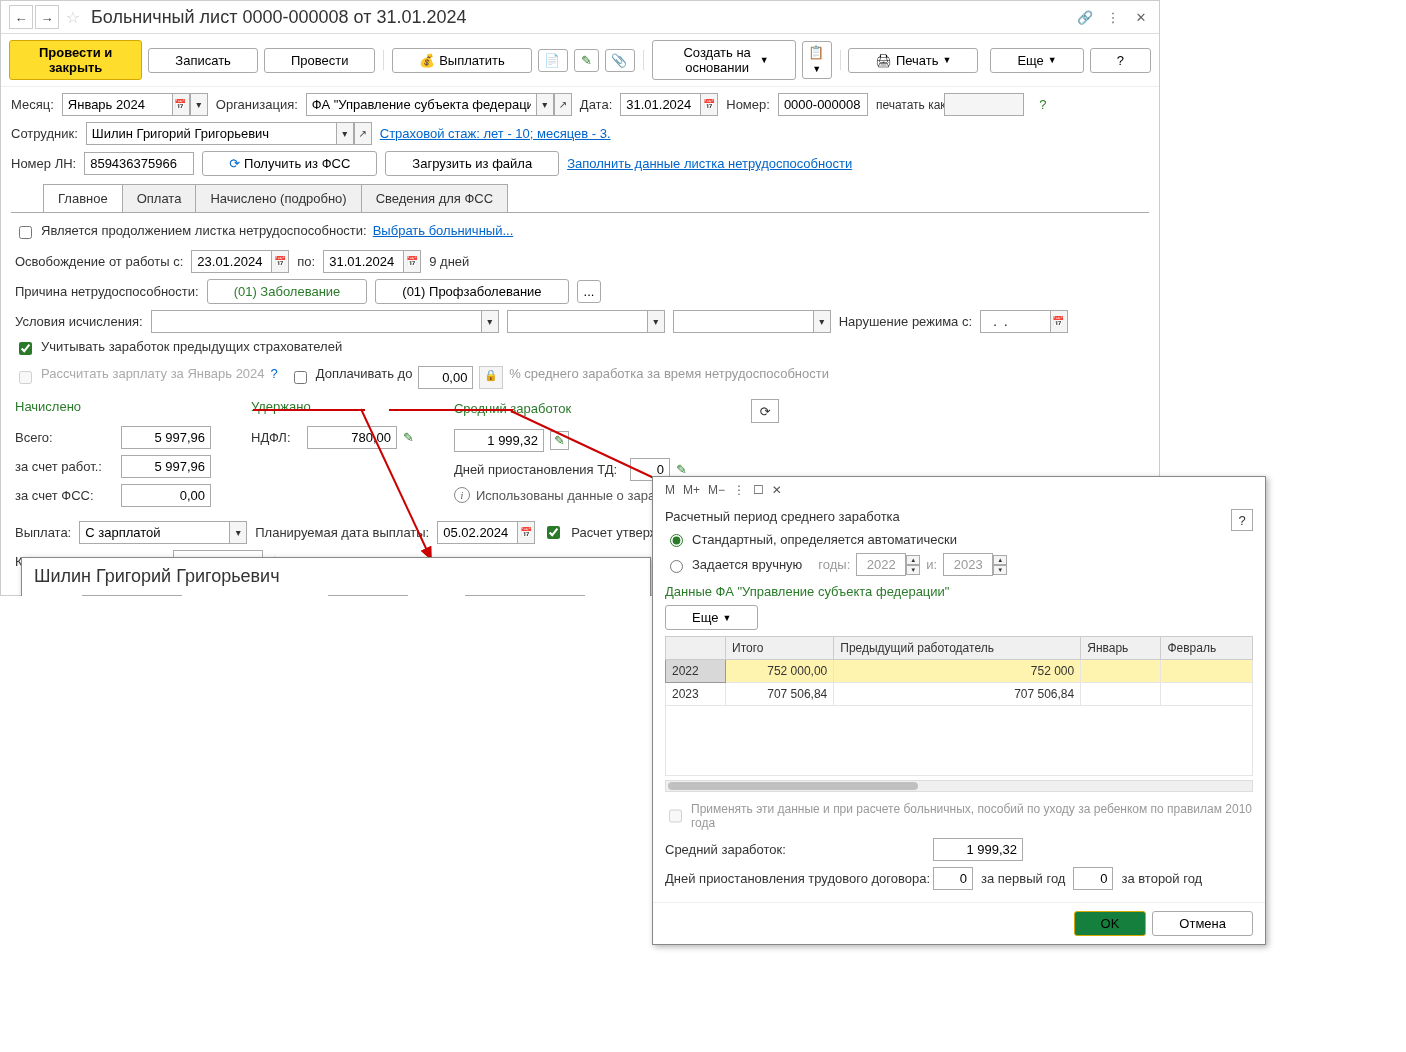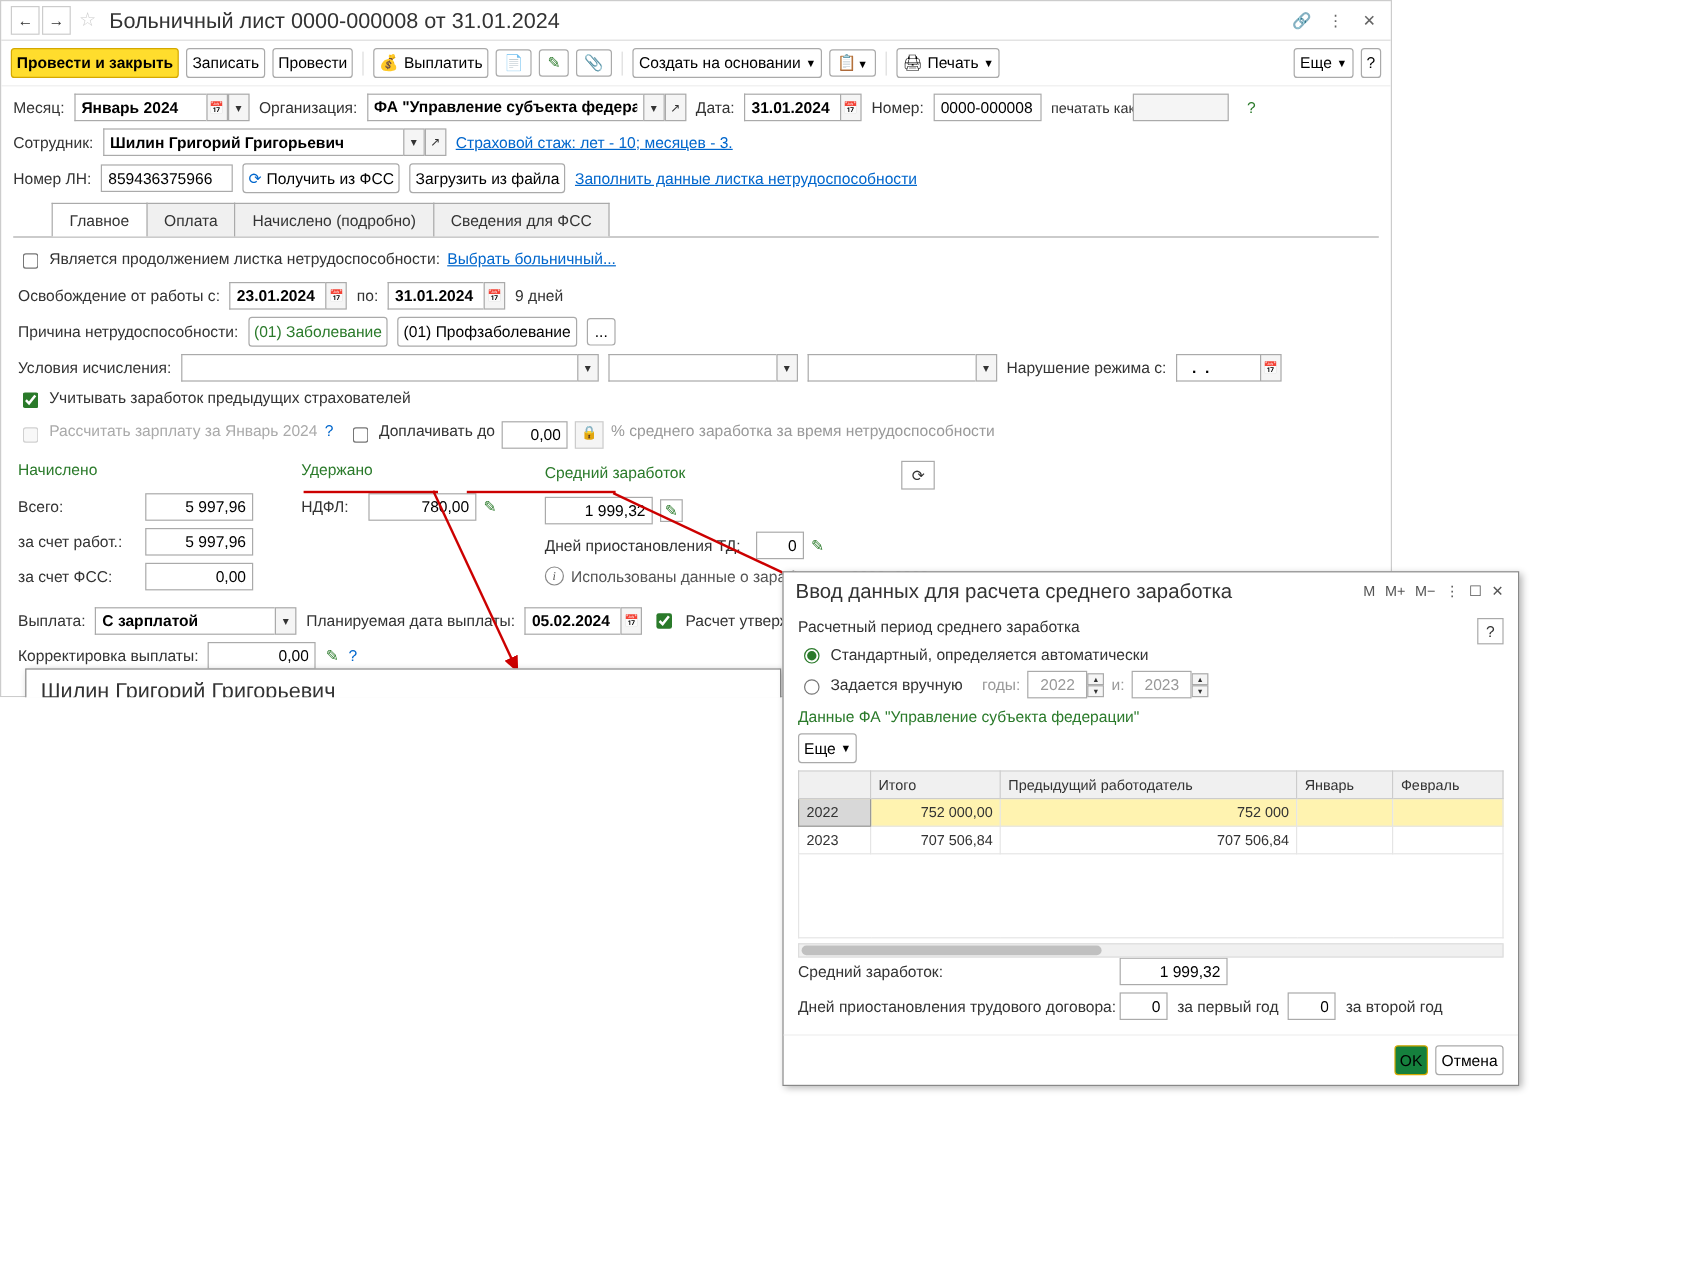--- a/index.html
+++ b/index.html
@@ -5,31 +5,31 @@
 * { box-sizing: border-box; font-family: Arial, sans-serif; }
 body { margin: 0; background: #fff; font-size: 13px; color: #333; }
 .window { width: 1160px; border: 1px solid #ccc; background: #fff; position: relative; }
 .titlebar { display: flex; align-items: center; padding: 4px 8px; border-bottom: 1px solid #ddd; }
 .nav-btn { width: 24px; height: 24px; border: 1px solid #ccc; background: #fff; display: flex; align-items: center; justify-content: center; margin-right: 2px; cursor: pointer; }
 .star-icon { width: 24px; height: 24px; color: #ccc; display: flex; align-items: center; justify-content: center; font-size: 16px; margin-right: 6px; }
 .title-text { font-size: 18px; flex: 1; }
 .title-actions { display: flex; gap: 8px; align-items: center; }
 .icon-btn { width: 20px; height: 20px; display: flex; align-items: center; justify-content: center; cursor: pointer; color: #666; }
 .toolbar { display: flex; align-items: center; gap: 6px; padding: 6px 8px; border-bottom: 1px solid #eee; }
-.btn { padding: 4px 4px; border: 1px solid #aaa; background: #fff; cursor: pointer; border-radius: 3px; font-size: 13px; }
+.btn { padding: 4px 26px; border: 1px solid #aaa; background: #fff; cursor: pointer; border-radius: 3px; font-size: 13px; }
 .btn-yellow { background: #ffdd2d; border-color: #d4a800; font-weight: bold; }
 .btn-small { padding: 3px 6px; }
 .btn-icon { display: inline-flex; align-items: center; gap: 4px; }
 .toolbar-sep { width: 1px; height: 20px; background: #ddd; margin: 0 2px; }
 .form-area { padding: 6px 10px; }
 .row { display: flex; align-items: center; gap: 8px; margin-bottom: 6px; flex-wrap: wrap; }
 .label { white-space: nowrap; }
 .input { border: 1px solid #aaa; padding: 3px 5px; font-size: 13px; background: #fff; }
 .input-combo { display: flex; }
-.input-combo .input { border-right: none; font-weight: bold; }
+.input-combo .input { border-right: none; }
 .combo-btn { width: 18px; border: 1px solid #aaa; border-left: 1px solid #aaa; background: #f5f5f5; display: flex; align-items: center; justify-content: center; cursor: pointer; font-size: 10px; }
 .link { color: #0066cc; text-decoration: underline; cursor: pointer; }
 .tabs { display: flex; border-bottom: 1px solid #aaa; margin-top: 8px; padding-left: 32px; }
 .tab { padding: 6px 14px; border: 1px solid #aaa; border-bottom: none; background: #f0f0f0; cursor: pointer; margin-right: -1px; }
 .tab.active { background: #fff; position: relative; z-index: 1; }
 .tab-content { padding: 10px 4px; }
 .checkbox-row { display: flex; gap: 6px; margin-bottom: 8px; }
 .num-input { text-align: right; width: 90px; }
 .section-label { color: #2a7a2a; font-size: 13px; margin-bottom: 6px; }
 .cols3 { display: flex; gap: 40px; }
@@ -370,21 +370,20 @@
     </div>
     <div class="footer-link-area">
       <span class="link">Подробнее см. Регистр налогового учета по НДФЛ</span>
     </div>
   </div>
 
 </div>
 
 <div class="popup2">
   <div class="p2-title">
-    <div class="p2-title-text">Ввод данных для расчета среднего заработка</div>
     <div class="m-btns">
       <span>M</span>
       <span>M+</span>
       <span>M−</span>
       <span>⋮</span>
       <span>☐</span>
       <span>✕</span>
     </div>
   </div>
   <div class="p2-body">
@@ -449,20 +448,24 @@
           <td></td>
         </tr>
         <tr>
             <td colspan="5" style="height:70px"></td>
           </tr>
       </tbody>
     </table>
     <div class="scrollbar-h">
         <div class="scrollbar-thumb" style="left:2px;width:250px"></div>
       </div>
+    <div class="checkbox-row" style="margin-top:10px;color:#999">
+      <input type="checkbox" disabled="" style="">
+      <span style="font-size:12px">Применять эти данные и при расчете больничных, пособий по уходу за ребенком по правилам 2010 года</span>
+    </div>
     <div class="row">
       <span class="label" style="width:260px">Средний заработок:</span>
       <input class="input num-input" value="1 999,32" style="">
     </div>
     <div class="row">
       <span class="label" style="width:260px">Дней приостановления трудового договора:</span>
       <input class="input num-input" style="width: 40px;" value="0">
       <span>за первый год</span>
       <input class="input num-input" style="width: 40px;" value="0">
       <span>за второй год</span>

